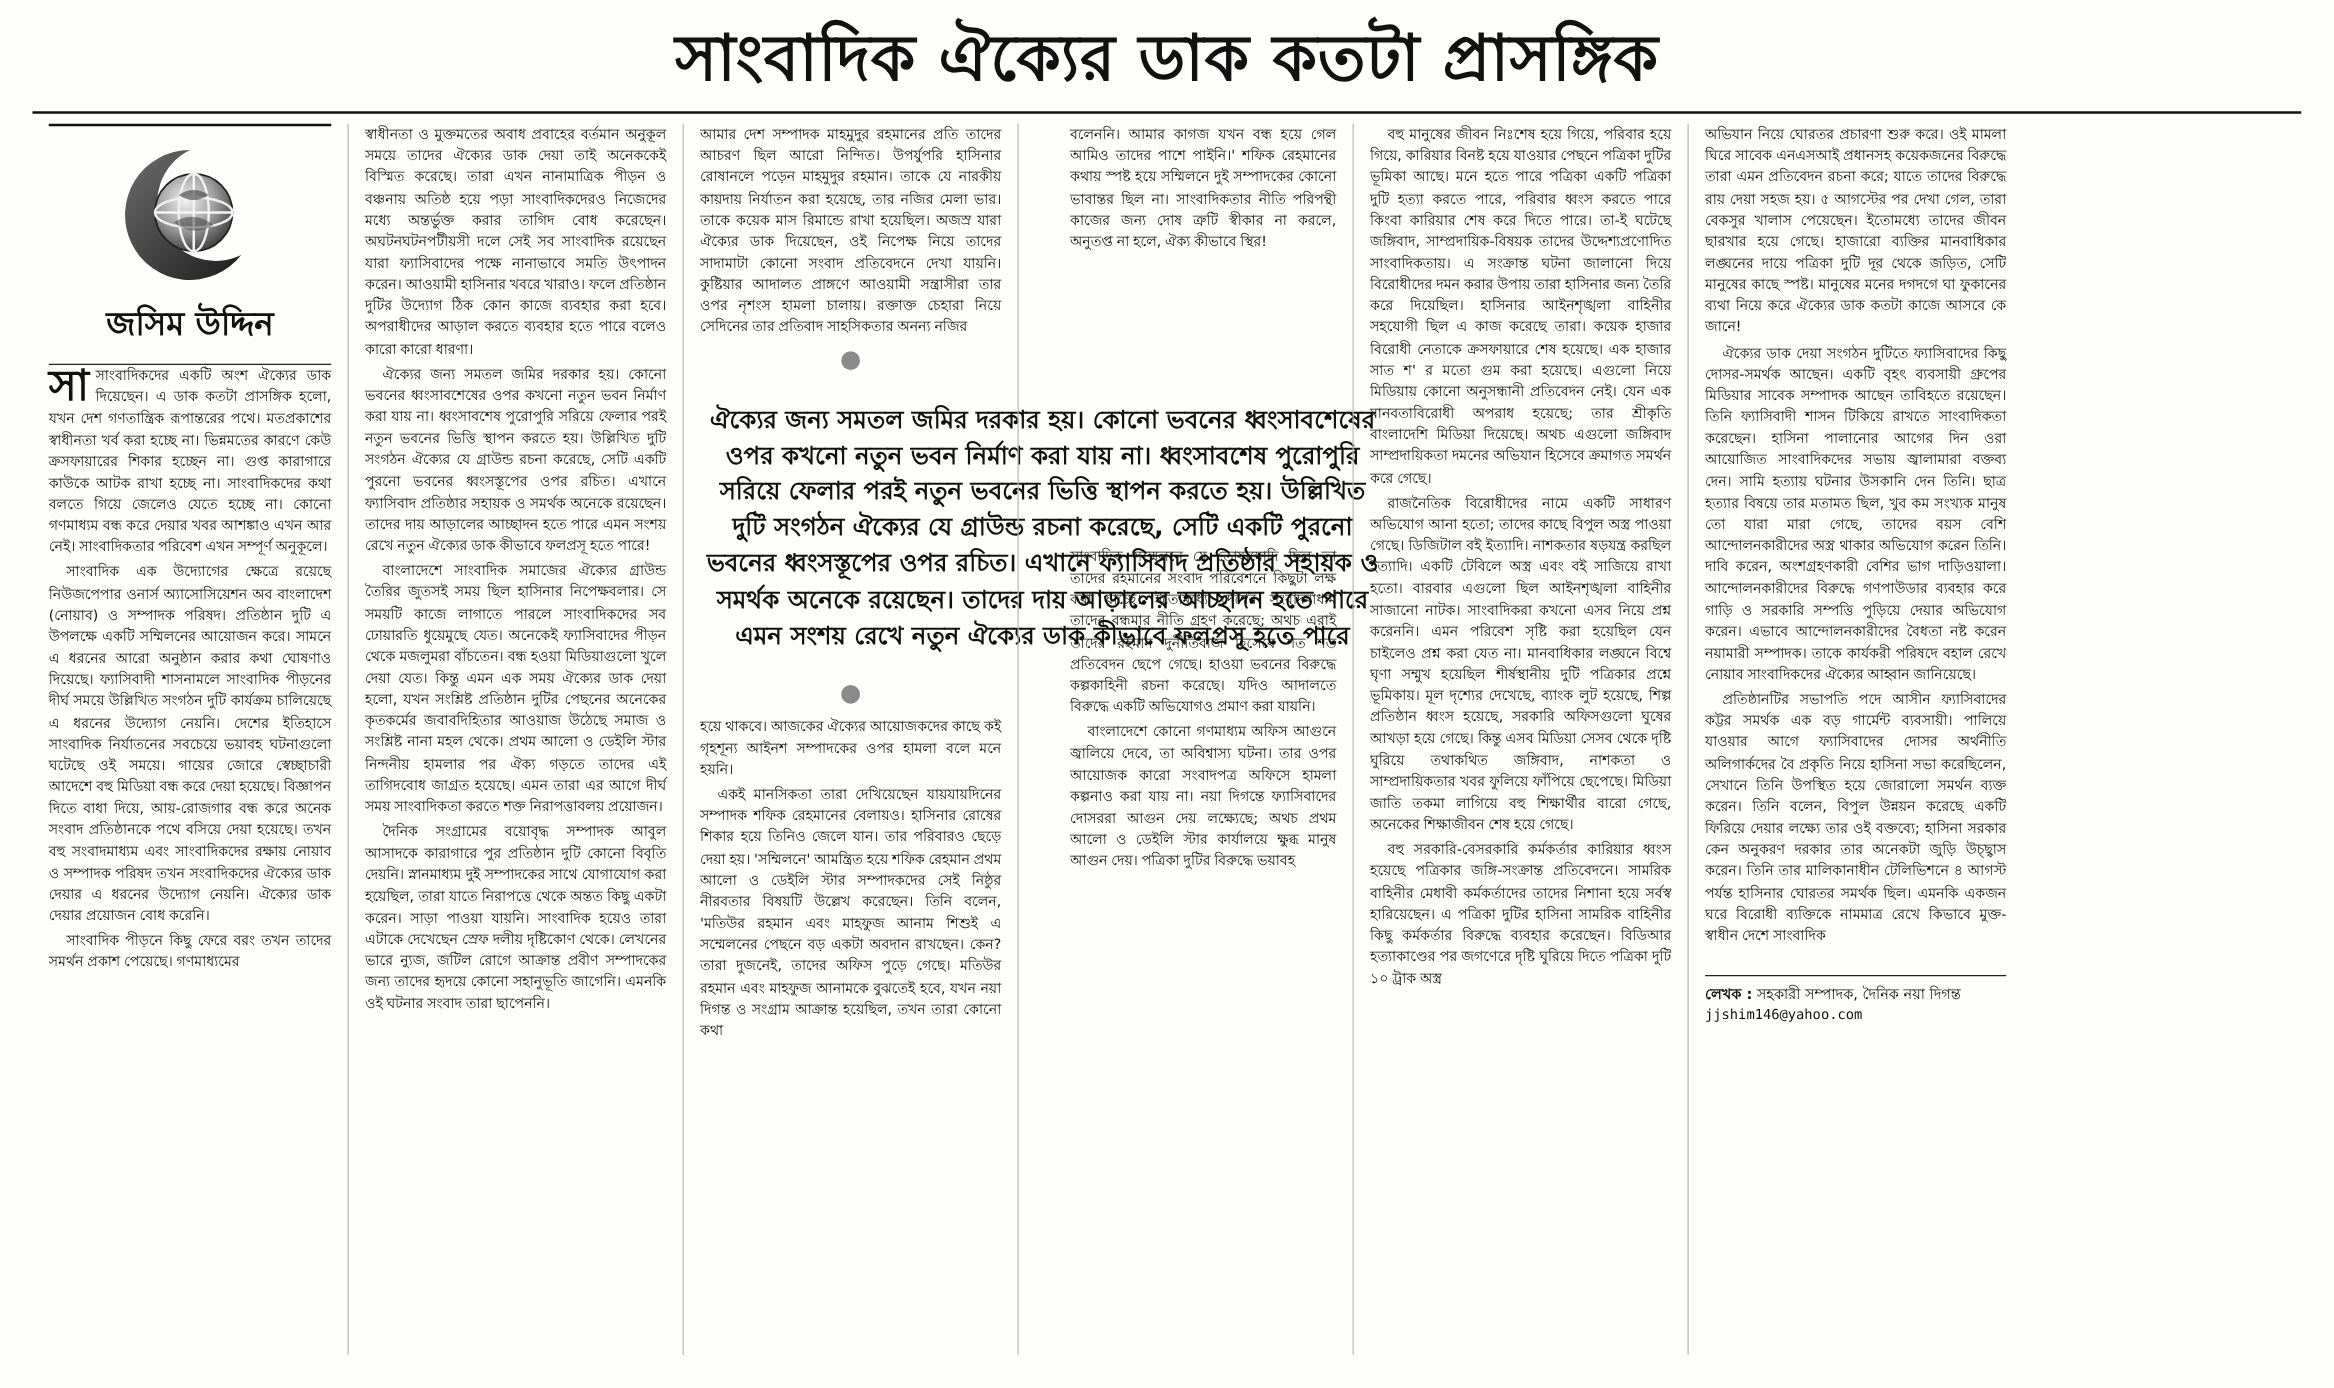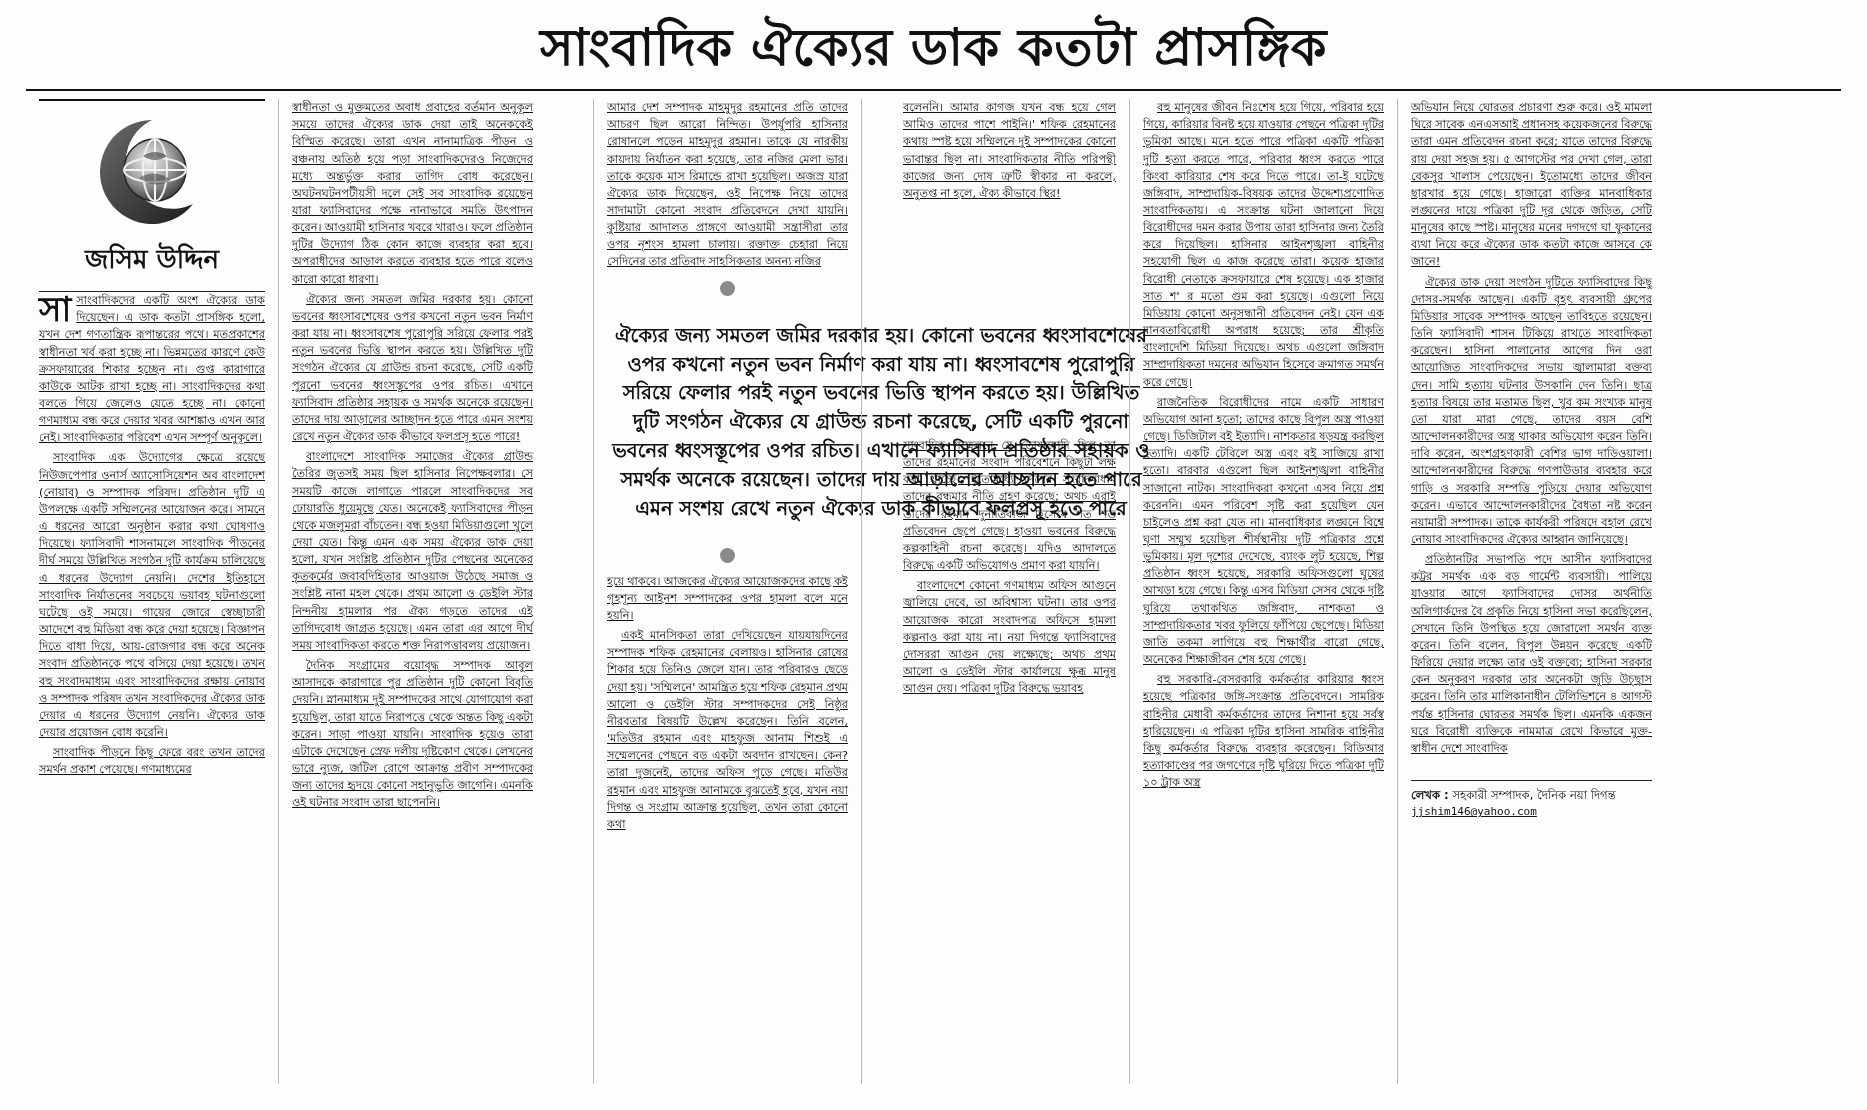--- a/index.html
+++ b/index.html
@@ -38,21 +38,21 @@
     height:985px;
   }
   .col{
     box-sizing:border-box;
     padding:0 13px;
     position:relative;
   }
   .col + .col{ border-left:1px solid #b9b9b9; }
   .c1{ width:252px; }
   .c2{ width:268px; }
-  .c3{ width:268px;margin-left:47px; }
+  .c3{ width:268px; }
   .c4{ width:268px;padding-left:41px; }
   .c5{ width:268px; }
   .c6{ width:268px; }
 
   
   .masthead{
     border-top:2px solid #111;
     border-bottom:1px solid #222;
     padding-top:12px;
     padding-bottom:8px;
@@ -78,21 +78,21 @@
   
   .body-txt{
     font-size:11.3px;
     line-height:1.52;
     text-align:justify;
     text-justify:inter-word;
     font-family:"DejaVu Sans", sans-serif;
     word-spacing:-0.5px;
     hyphens:auto;
   }
-  .body-txt p{ margin:0 0 3px 0; text-indent:14px;text-decoration:underline;}
+  .body-txt p{ margin:0 0 3px 0; text-indent:14px;}
   .body-txt p.first{ text-indent:0; }
   .dropcap{
     float:left;
     font-size:34px;
     line-height:0.82;
     font-weight:bold;
     padding:4px 5px 0 0;
     font-family:"DejaVu Sans", sans-serif;
   }
   
@@ -112,21 +112,21 @@
   
   .authorbox{
     border-top:1px solid #222;
     margin-top:23px;
     padding-top:6px;
     font-size:11.6px;
     font-family:"DejaVu Sans", sans-serif;
     line-height:1.5;
   }
   .authorbox .nm{font-weight:bold;}
-  .mail{font-family:"DejaVu Sans Mono", monospace;font-size:11px;text-decoration:underline;}
+  .mail{font-family:"DejaVu Sans Mono", monospace;font-size:11px;}
   .spacer6{height:6px;}
 </style>
 </head>
 <body>
 
 <div class="page">
 
   <div class="headline">সাংবাদিক ঐক্যের ডাক কতটা প্রাসঙ্গিক</div>
   <div class="rule-top"></div>
 

